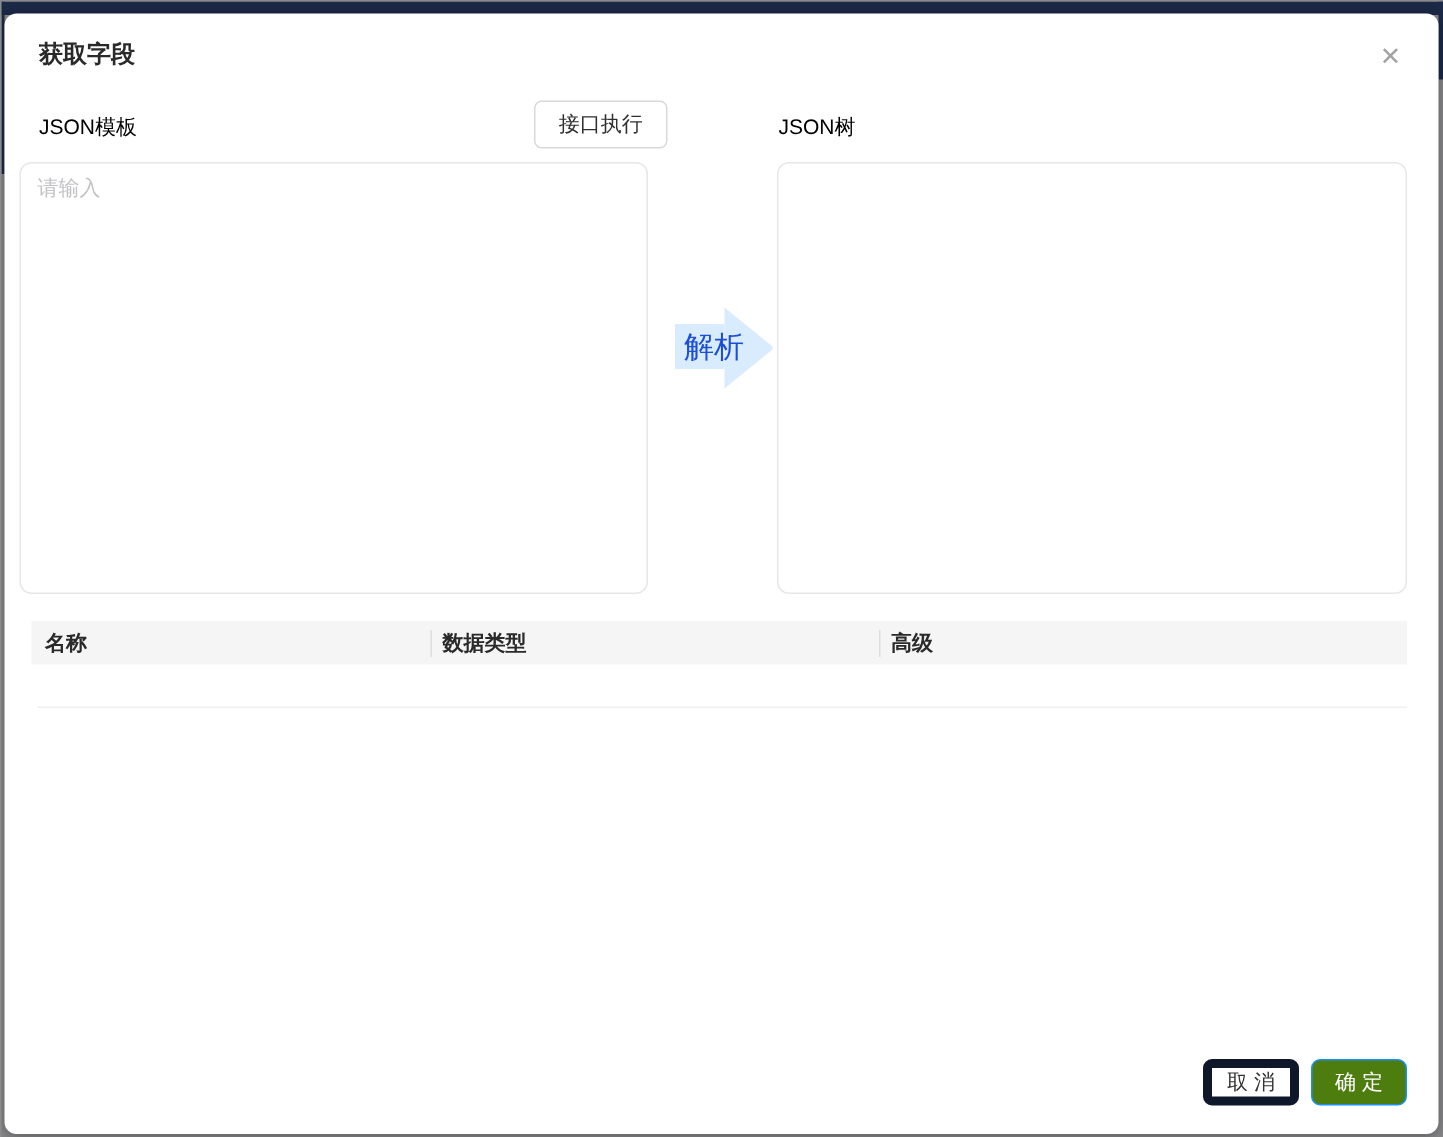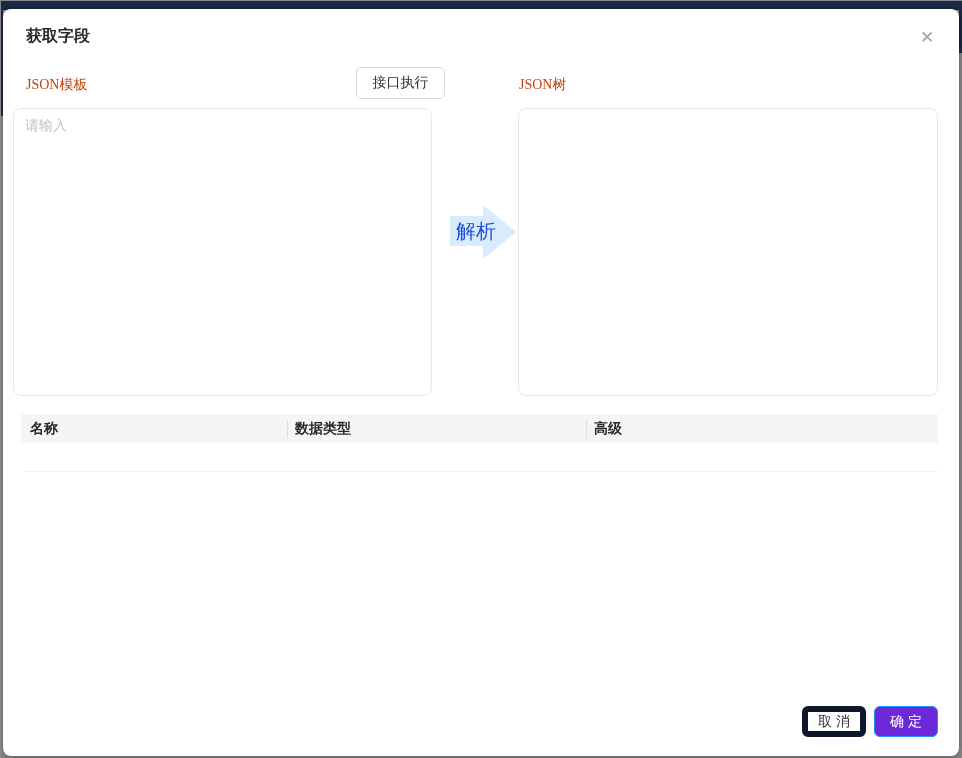--- a/index.html
+++ b/index.html
@@ -19,21 +19,21 @@
   .modal-title {
     position:absolute; left:22px; top:16px;
     font-size:16px; font-weight:700; color:#2a2a2a;
   }
   .close-btn {
     position:absolute; right:16px; top:12px; width:32px; height:32px;
     display:flex; align-items:center; justify-content:center;
     font-size:17px; color:#a2a2a2; cursor:pointer; background:none; border:none;
   }
 
-  .section-label { position:absolute; font-size:14px; color:#c2410c;font-family:Liberation Serif, serif; }
+  .section-label { position:absolute; font-size:14px; color:#000000; }
   .label-template { left:22px; top:66px; }
   .label-tree     { left:515px; top:66px; }
 
   .exec-btn {
     position:absolute; left:353px; top:58px; width:89px; height:32px;
     background:#fff; border:1px solid #d9d9d9; border-radius:5px;
     font-size:14px; color:#2f2f2f; cursor:pointer;
     display:flex; align-items:center; justify-content:center;
     font-family:inherit;
   }
@@ -92,21 +92,21 @@
     position:absolute; top:697px; height:31px; border-radius:6px;
     font-size:14px; cursor:pointer; font-family:inherit;
     display:flex; align-items:center; justify-content:center;
   }
   .cancel-btn {
     left:799px; width:64px;
     background:#fff; border:6px solid #0f172a; color:#333;
   }
   .confirm-btn {
     left:871px; width:64px;
-    background:#6d28d9; border:1px solid #1890ff; color:#fff;
+    background:#4d7c0f; border:1px solid #1890ff; color:#fff;
   }
 </style>
 </head>
 <body>
 
 <div class="backdrop-top"></div>
 <div class="backdrop-left"></div>
 <div class="backdrop-right"></div>
 
 <div class="modal">

